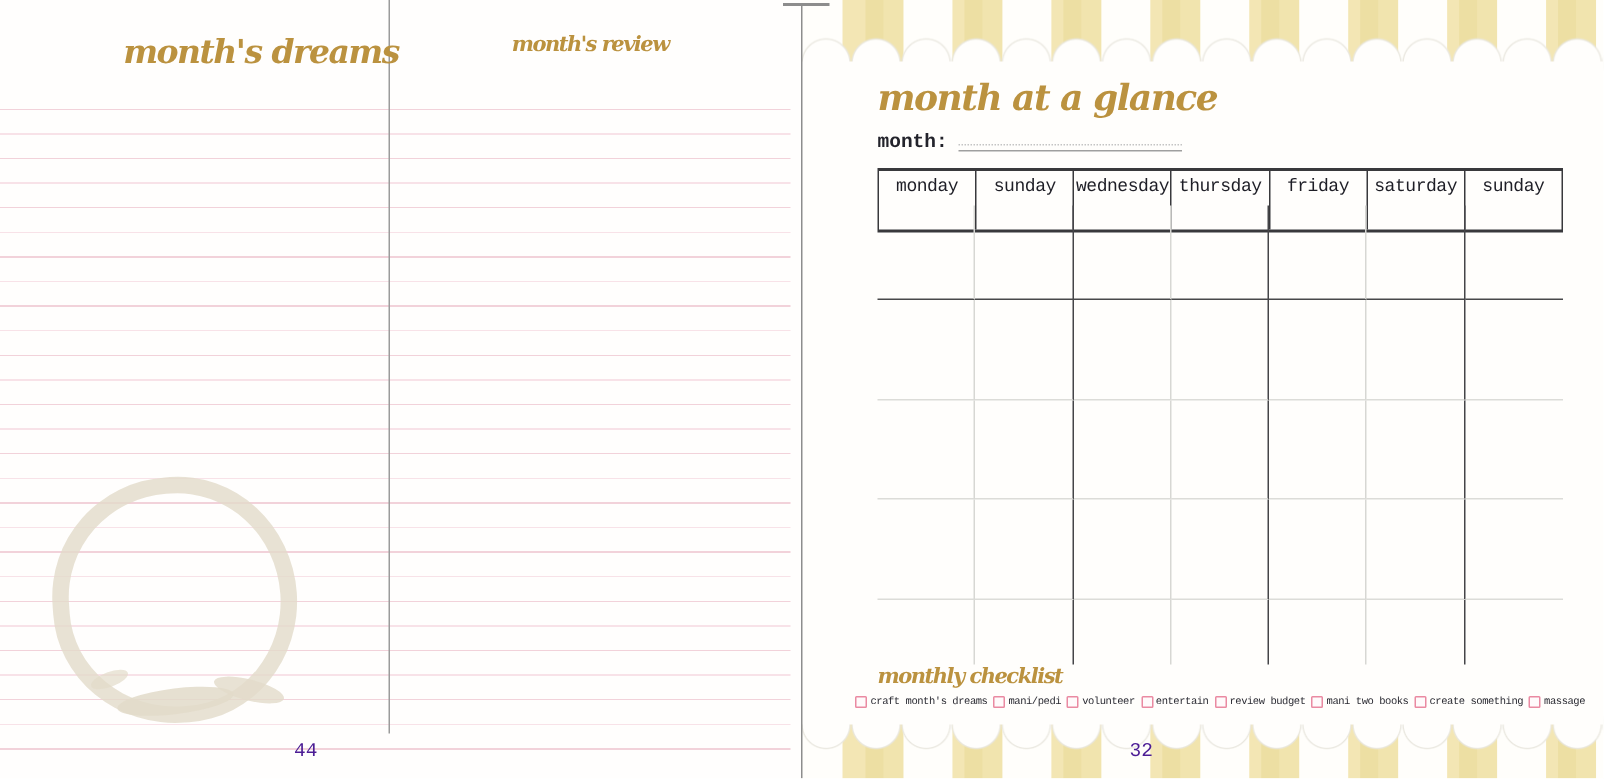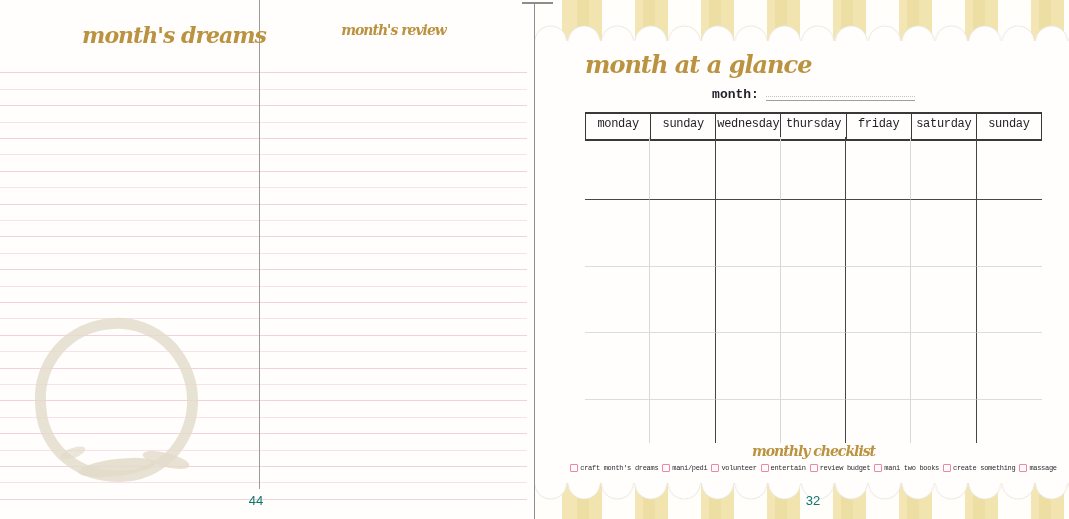--- a/index.html
+++ b/index.html
@@ -10,22 +10,22 @@
   .left-page{position:absolute;left:0;top:0;width:534px;height:519px;background:#fffefd;}
   .ruled-lines{position:absolute;left:0;top:57px;width:527px;height:458px;
     background-image:repeating-linear-gradient(to bottom,
       rgba(0,0,0,0) 0 15.4px, #f2d2da 15.4px 16.4px,
       rgba(0,0,0,0) 16.4px 31.8px, #f8e2e8 31.8px 32.8px);}
   .col-divider{position:absolute;left:259px;top:0;width:1px;height:489px;background:#9b9b9b;}
   .script-title{font-family:"DejaVu Serif","Liberation Serif",serif;font-style:italic;font-weight:bold;
     color:#bb923f;letter-spacing:-1px;}
   .lp-title-dreams{position:absolute;left:0;top:22px;width:260px;text-align:center;font-size:22px;padding-left:44px;}
   .lp-title-review{position:absolute;left:260px;top:22px;width:267px;text-align:center;font-size:14px;}
-  .page-num{position:absolute;font-family:Liberation Sans, sans-serif;
-    font-size:13px;color:#0f766e;text-align:center;}
+  .page-num{position:absolute;font-family:Liberation Mono, monospace;
+    font-size:13px;color:#4c1d95;text-align:left;}
   .lp-num{left:196px;top:493px;width:120px;}
 
   
   .stain-ring{position:absolute;left:35px;top:318px;width:141px;height:142px;
     border:11px solid rgba(226,219,201,0.8);
     border-radius:50% 49% 48% 51% / 49% 51% 50% 48%;transform:rotate(-4deg);}
   .stain-blob1{position:absolute;left:78px;top:459px;width:78px;height:17px;
     background:rgba(226,219,201,0.85);border-radius:50%;transform:rotate(-7deg);}
   .stain-blob2{position:absolute;left:142px;top:453px;width:48px;height:14px;
     background:rgba(226,219,201,0.8);border-radius:50%;transform:rotate(14deg);}
@@ -42,45 +42,45 @@
   .scallops{position:absolute;left:0;width:100%;height:34px;background-repeat:repeat-x;
     background-image:radial-gradient(16.7px 16.7px at 50% 17px,
       #fffefc 15.2px, #e9e7df 15.9px, rgba(255,255,255,0) 16.9px);
     background-size:33.4px 34px;}
   .scallops-top{top:25px;}
   .scallops-bottom{top:466px;}
   .rp-white{position:absolute;left:0;top:41px;width:100%;height:442px;background:#fffefc;}
   .rp-content{position:absolute;left:51px;top:0;width:457px;height:519px;}
   .rp-title{position:absolute;left:0;top:50px;width:100%;text-align:left;font-size:24px;}
   .month-row{position:absolute;left:0;top:87px;width:100%;display:flex;
-    justify-content:center;align-items:flex-end;}
+    align-items:flex-end;}
   .month-label{font-family:"Liberation Mono","DejaVu Sans Mono",monospace;font-weight:bold;
     font-size:13px;color:#23232b;line-height:16px;}
   .month-line{width:149px;height:3px;margin-left:7px;margin-bottom:2px;
     border-top:1px dotted #c4c4c4;border-bottom:1px solid #9f9f9f;}
 
   
   .calendar{position:absolute;left:0;top:112px;width:457px;height:331px;}
-  .cal-header{position:absolute;left:0;top:0;width:457px;height:29px;box-sizing:border-box;
+  .cal-header{position:absolute;left:0;top:0;width:457px;height:43px;box-sizing:border-box;
     border-top:2px solid #39393c;border-bottom:2px solid #39393c;
-    border-left:1.5px solid #39393c;border-right:1.5px solid #39393c;display:flex;background:transparent;justify-content:flex-end;}
+    border-left:1.5px solid #39393c;border-right:1.5px solid #39393c;display:flex;background:transparent;}
   .cal-hcell{flex:1;text-align:center;font-family:"Liberation Mono","DejaVu Sans Mono",monospace;
     font-size:12px;letter-spacing:-0.3px;color:#1e1e26;line-height:20px;border-right:1px solid #39393c;
     overflow:hidden;white-space:nowrap;}
   .cal-hcell:last-child{border-right:none;}
   .cal-grid{position:absolute;left:0;top:25px;width:457px;height:306px;display:grid;
     grid-template-columns:repeat(7,1fr);grid-template-rows:63px 67px 66px 67px 1fr;}
   .cal-cell{box-sizing:border-box;}
   .cal-cell:nth-child(7n+1),.cal-cell:nth-child(7n+3),.cal-cell:nth-child(7n+5){border-right:1px solid #d7d7d3;}
   .cal-cell:nth-child(7n+2),.cal-cell:nth-child(7n+4),.cal-cell:nth-child(7n+6){border-right:1.5px solid #454548;}
   .cal-cell:nth-child(-n+7){border-bottom:1.5px solid #48484a;}
   .cal-cell:nth-child(n+8):nth-child(-n+28){border-bottom:1px solid #dcdcd8;}
 
   
-  .chk-title{position:absolute;left:0;top:443px;width:100%;text-align:center;font-size:14px;}
+  .chk-title{position:absolute;left:0;top:443px;width:100%;text-align:left;font-size:14px;}
   .chk-row{position:absolute;left:-15px;top:464px;width:487px;display:flex;justify-content:center;
     align-items:center;white-space:nowrap;}
   .chk-item{display:inline-flex;align-items:center;margin:0 2px;}
   .chk-box{display:inline-block;width:6px;height:6px;border:1px solid #ea8aa2;background:#fffafb;
     border-radius:1px;margin-right:2px;}
   .chk-label{font-family:Liberation Mono, monospace;font-size:7px;
     letter-spacing:-0.3px;color:#2b2b33;}
   .rp-num{left:168px;top:493px;width:120px;}
 
   

